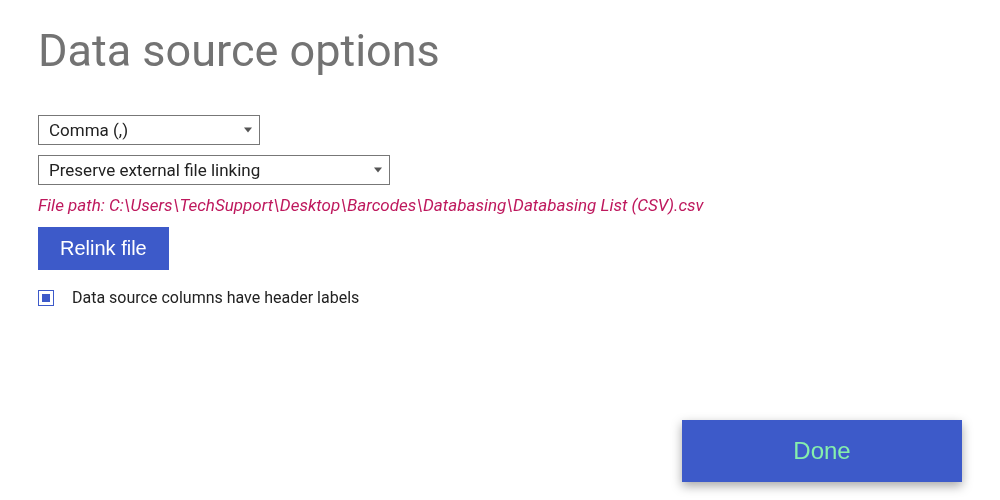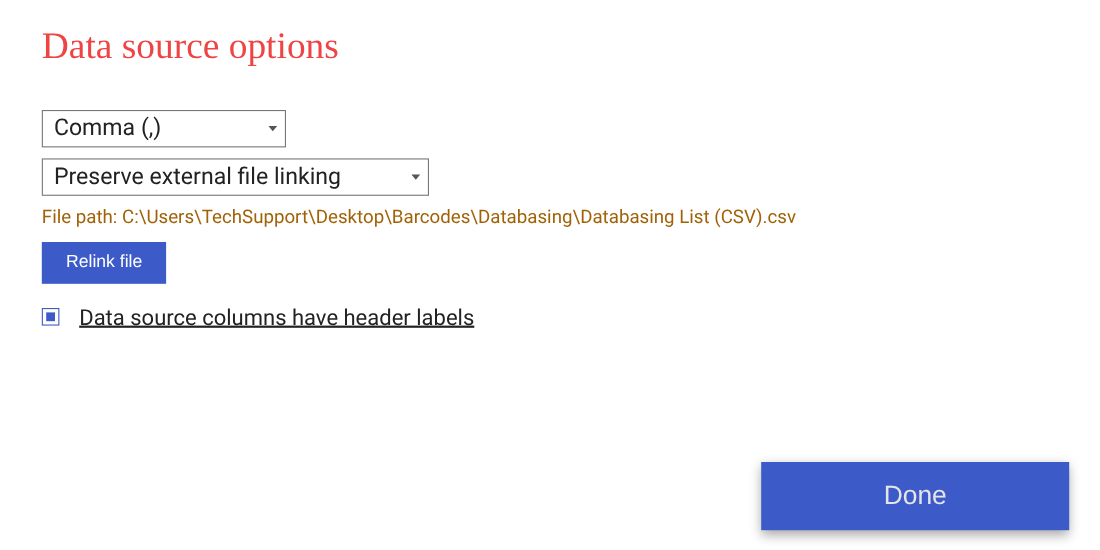--- a/index.html
+++ b/index.html
@@ -9,46 +9,45 @@
     }
     body {
       font-family: -apple-system, BlinkMacSystemFont, "Segoe UI", Roboto, Arial, sans-serif;
       background: #ffffff;
       width: 1000px;
       height: 500px;
       position: relative;
       padding: 24px 38px;
     }
     .title {
-      color: #ef4444;
-      font-size: 34px;
+      color: #737373;
+      font-size: 45px;
       font-weight: 400;
       margin-bottom: 38px;
-      font-family: Liberation Serif, serif;
     }
     .form-row {
       display: flex;
       align-items: center;
       margin-bottom: 10px;
       font-size: 17px;
       color: #222;
     }
     .form-label {
       width: 168px;
       text-align: left;
     }
     .select-wrap {
       position: relative;
       display: inline-block;
     }
     .select-box {
       border: 1px solid #777;
       background: #fff;
       padding: 4px 12px 4px 10px;
-      font-size: 21px;
+      font-size: 17px;
       color: #222;
       min-height: 28px;
       display: flex;
       align-items: center;
       cursor: pointer;
     }
     .select-separator {
       width: 222px;
     }
     .select-embed {
@@ -61,62 +60,62 @@
       transform: translateY(-50%);
       pointer-events: none;
     }
     .chevron svg {
       width: 8px;
       height: 6px;
       display: block;
     }
     .filepath-row {
       font-size: 17px;
-      color: #a16207;
+      color: #be185d;
       margin-bottom: 12px;
       margin-top: 6px;
+      font-style: italic;
     }
     .relink-btn {
       background: #3d5ac9;
       color: #fff;
       border: none;
       padding: 10px 22px;
-      font-size: 16px;
+      font-size: 20px;
       font-weight: 400;
       cursor: pointer;
       margin-bottom: 18px;
     }
     .checkbox-row {
       display: flex;
       align-items: center;
-      font-size: 20px;
+      font-size: 16px;
       color: #222;
-      text-decoration: underline;
     }
     .checkbox {
       width: 16px;
       height: 16px;
       border: 1px solid #3d5ac9;
       display: inline-flex;
       align-items: center;
       justify-content: center;
       margin-right: 18px;
       cursor: pointer;
     }
     .checkbox-inner {
       width: 8px;
       height: 8px;
       background: #3d5ac9;
     }
     .done-btn {
       position: absolute;
-      right: 28px;
+      right: 38px;
       bottom: 18px;
       background: #3d5ac9;
-      color: #e5e5e5;
+      color: #86efac;
       border: none;
       width: 280px;
       height: 62px;
       font-size: 24px;
       font-weight: 400;
       cursor: pointer;
       box-shadow: 0 4px 10px rgba(0,0,0,0.35);
     }
   </style>
 </head>

